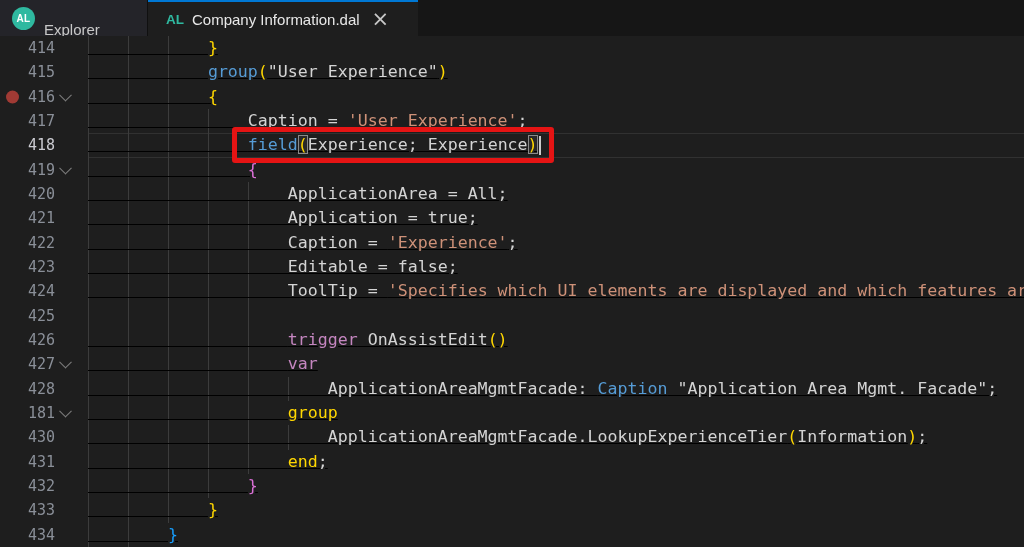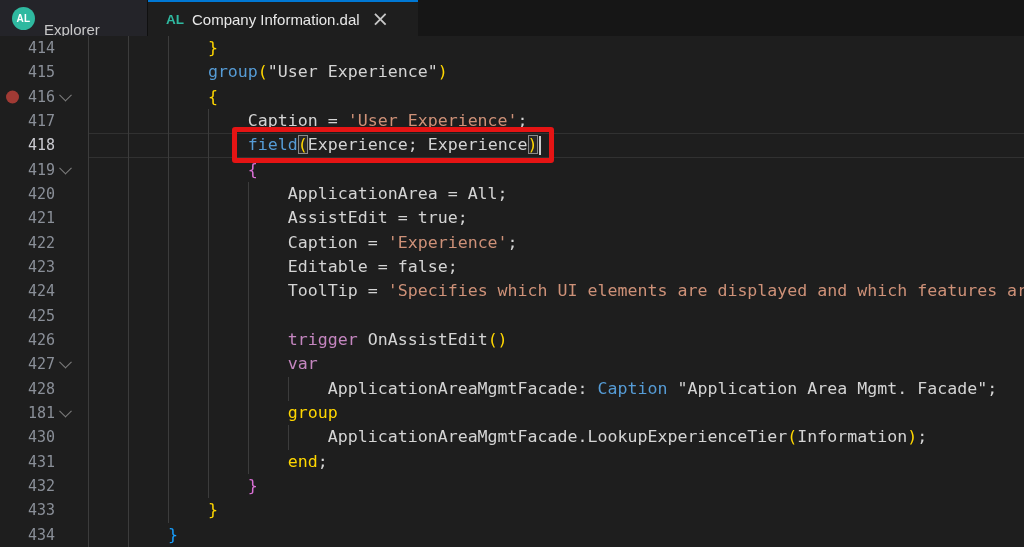--- a/index.html
+++ b/index.html
@@ -22,21 +22,21 @@
     font-size:10px;font-weight:bold;display:flex;align-items:center;justify-content:center;margin-right:9px;letter-spacing:.3px;flex:none;}
   .explorer-label{color:#c8c8c8;font-size:15px;margin-top:22px;}
   .tab{width:270px;flex:none;background:var(--tab-bg);border-top:2px solid var(--accent);
     display:flex;align-items:center;padding:0 12px 0 18px;}
   .tab-al{color:var(--teal);font-weight:bold;font-size:13.5px;margin-right:8px;flex:none;}
   .tab-label{color:#e8e8e8;font-size:15px;white-space:nowrap;}
   .tab-close{color:#c8c8c8;font-size:21px;line-height:1;margin-left:12px;cursor:pointer;font-family:"DejaVu Sans",sans-serif;}
   .tab-strip-rest{flex:1;background:var(--bar-bg);}
 
   
-  .editor{position:relative;width:1024px;height:511px;background:var(--editor-bg);overflow:hidden;}
+  .editor{position:relative;width:1024px;height:511px;background:var(--editor-bg);overflow:hidden;text-decoration:underline;}
   .row{display:flex;height:var(--rowh);align-items:center;}
   .gutter{position:relative;width:88px;height:100%;flex:none;}
   .bp{position:absolute;left:6px;top:50%;transform:translateY(-50%);width:13px;height:13px;border-radius:50%;background:var(--breakpoint);}
   .ln{position:absolute;left:0;top:0;width:55px;height:100%;display:flex;align-items:center;justify-content:flex-end;
     font-family:"DejaVu Sans Mono",monospace;font-size:15px;color:var(--ln);}
   .row.active .ln{color:var(--ln-active);}
   .chev{position:absolute;left:61px;top:50%;width:9px;height:9px;transform:translateY(-70%) rotate(45deg);
     border-right:1.6px solid #7d7d7d;border-bottom:1.6px solid #7d7d7d;}
   .code{position:relative;flex:1;height:100%;overflow:hidden;display:flex;align-items:center;}
   .row.active .code{box-shadow:inset 0 1px 0 var(--curline), inset 0 -1px 0 var(--curline);}
@@ -155,21 +155,21 @@
       <div class="row">
         <div class="gutter">
           <span class="ln">421</span>
         </div>
         <div class="code">
           <span class="guide" style="left: 0px;"></span>
           <span class="guide" style="left: 40px;"></span>
           <span class="guide" style="left: 80px;"></span>
           <span class="guide" style="left: 120px;"></span>
           <span class="guide" style="left: 160px;"></span>
-          <span class="txt"><span class="c-w">                    AssistEdit = true;</span></span>
+          <span class="txt"><span class="c-w">                    Application = true;</span></span>
         </div>
       </div>
       <div class="row">
         <div class="gutter">
           <span class="ln">422</span>
         </div>
         <div class="code">
           <span class="guide" style="left: 0px;"></span>
           <span class="guide" style="left: 40px;"></span>
           <span class="guide" style="left: 80px;"></span>

